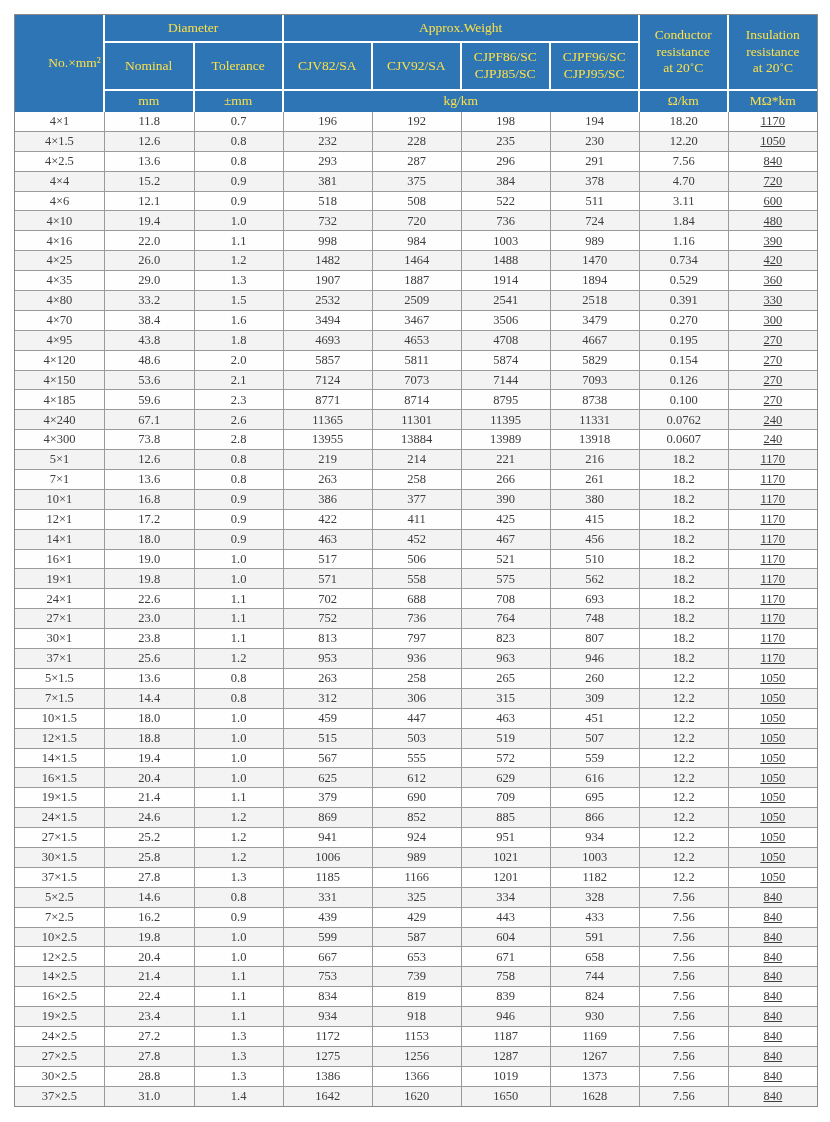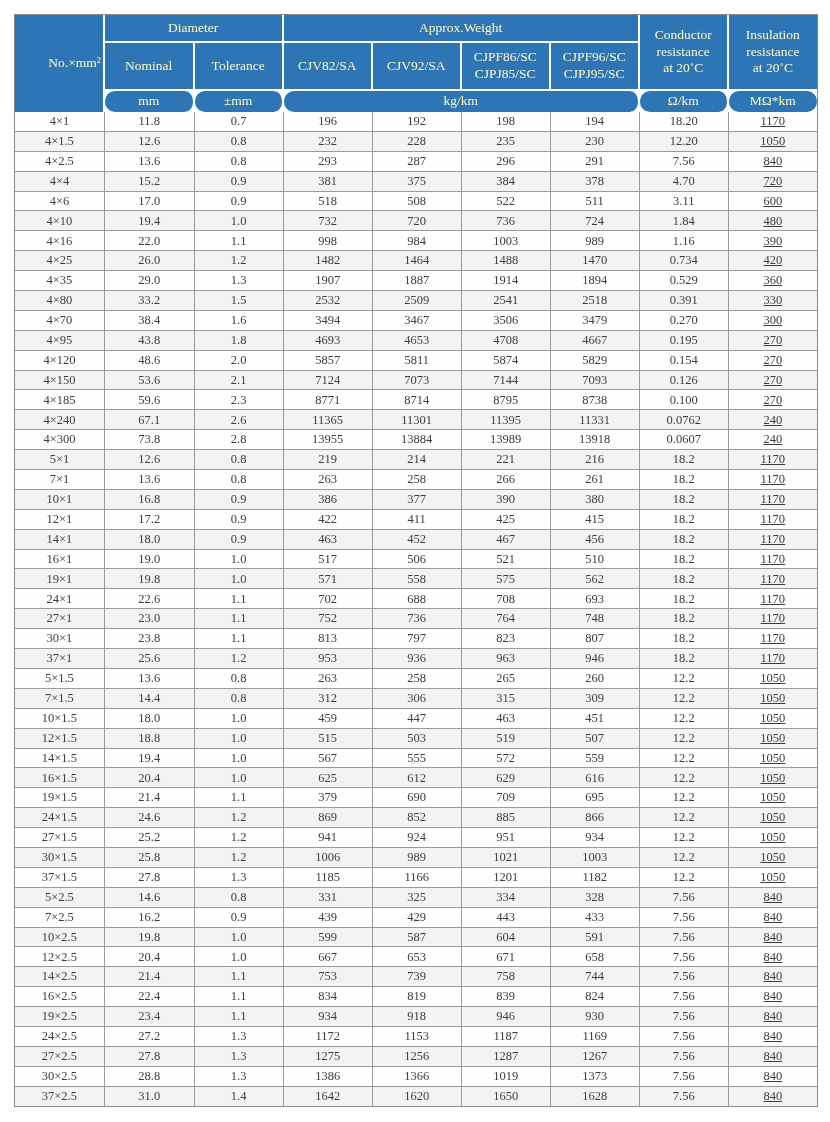--- a/index.html
+++ b/index.html
@@ -26,35 +26,35 @@
   }
   table.spec {
     width: 100%;
     border-collapse: separate;
     border-spacing: 0;
     table-layout: fixed;
   }
   
   thead th {
     background: #2e75b6;
-    color: #fef9c3;
+    color: #fde047;
     font-weight: normal;
     font-size: 13.5px;
     text-align: center;
     vertical-align: middle;
     border-right: 2px solid #ffffff;
     border-bottom: 2px solid #ffffff;
     padding: 0 2px;
     white-space: pre-line;
     line-height: 1.25;
   }
   thead th.last-col { border-right: none; }
   thead tr.h-row1 th { height: 26px; }
   thead tr.h-row2 th { height: 46px; }
-  thead tr.h-row3 th { height: 21px; border-bottom: none; border-radius: 10px; }
+  thead tr.h-row3 th { height: 21px; border-bottom: none; }
   thead th.span-all { border-bottom: none; text-align: right; }
   
   tbody td {
     height: 18.9px;
     text-align: center;
     vertical-align: middle;
     font-size: 12.5px;
     color: #3d3d3d;
     border-right: 1px solid #9a9a9a;
     border-bottom: 1px solid #9a9a9a;
@@ -154,21 +154,21 @@
             <td>0.9</td>
             <td>381</td>
             <td>375</td>
             <td>384</td>
             <td>378</td>
             <td>4.70</td>
             <td>720</td>
           </tr>
           <tr>
             <td>4×6</td>
-            <td>17.0</td>
+            <td>12.1</td>
             <td>0.9</td>
             <td>518</td>
             <td>508</td>
             <td>522</td>
             <td>511</td>
             <td>3.11</td>
             <td>600</td>
           </tr>
           <tr>
             <td>4×10</td>

